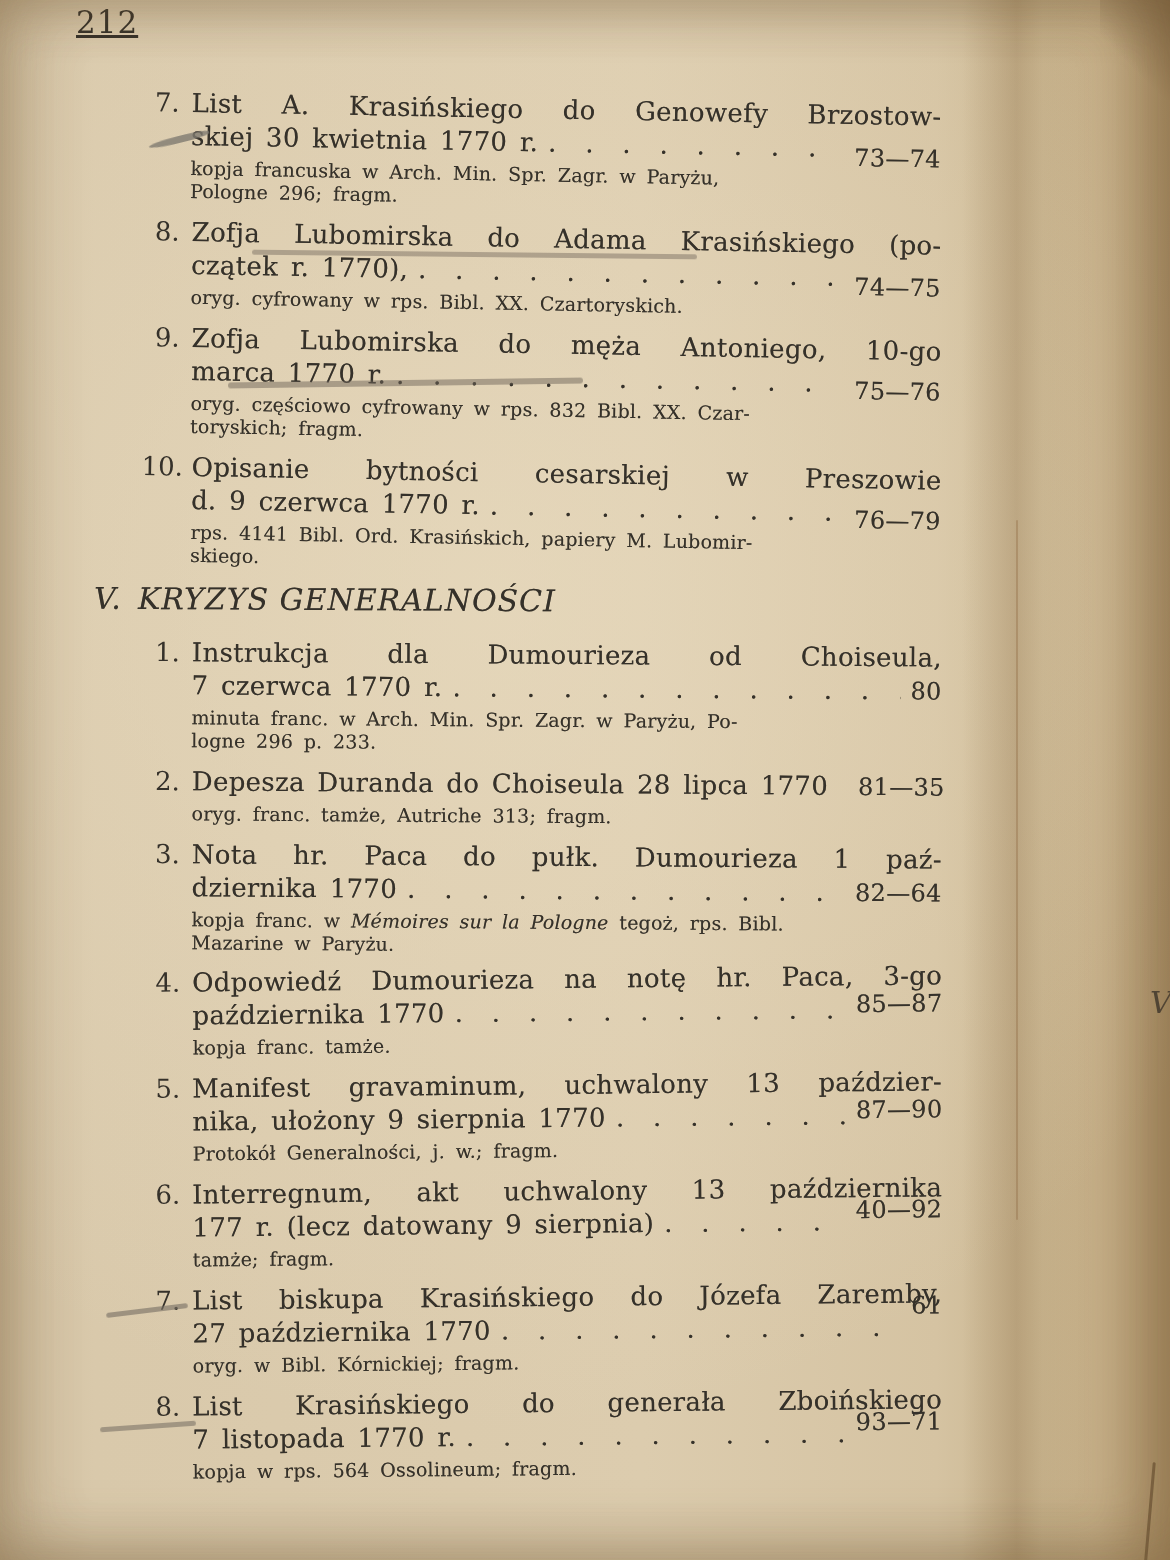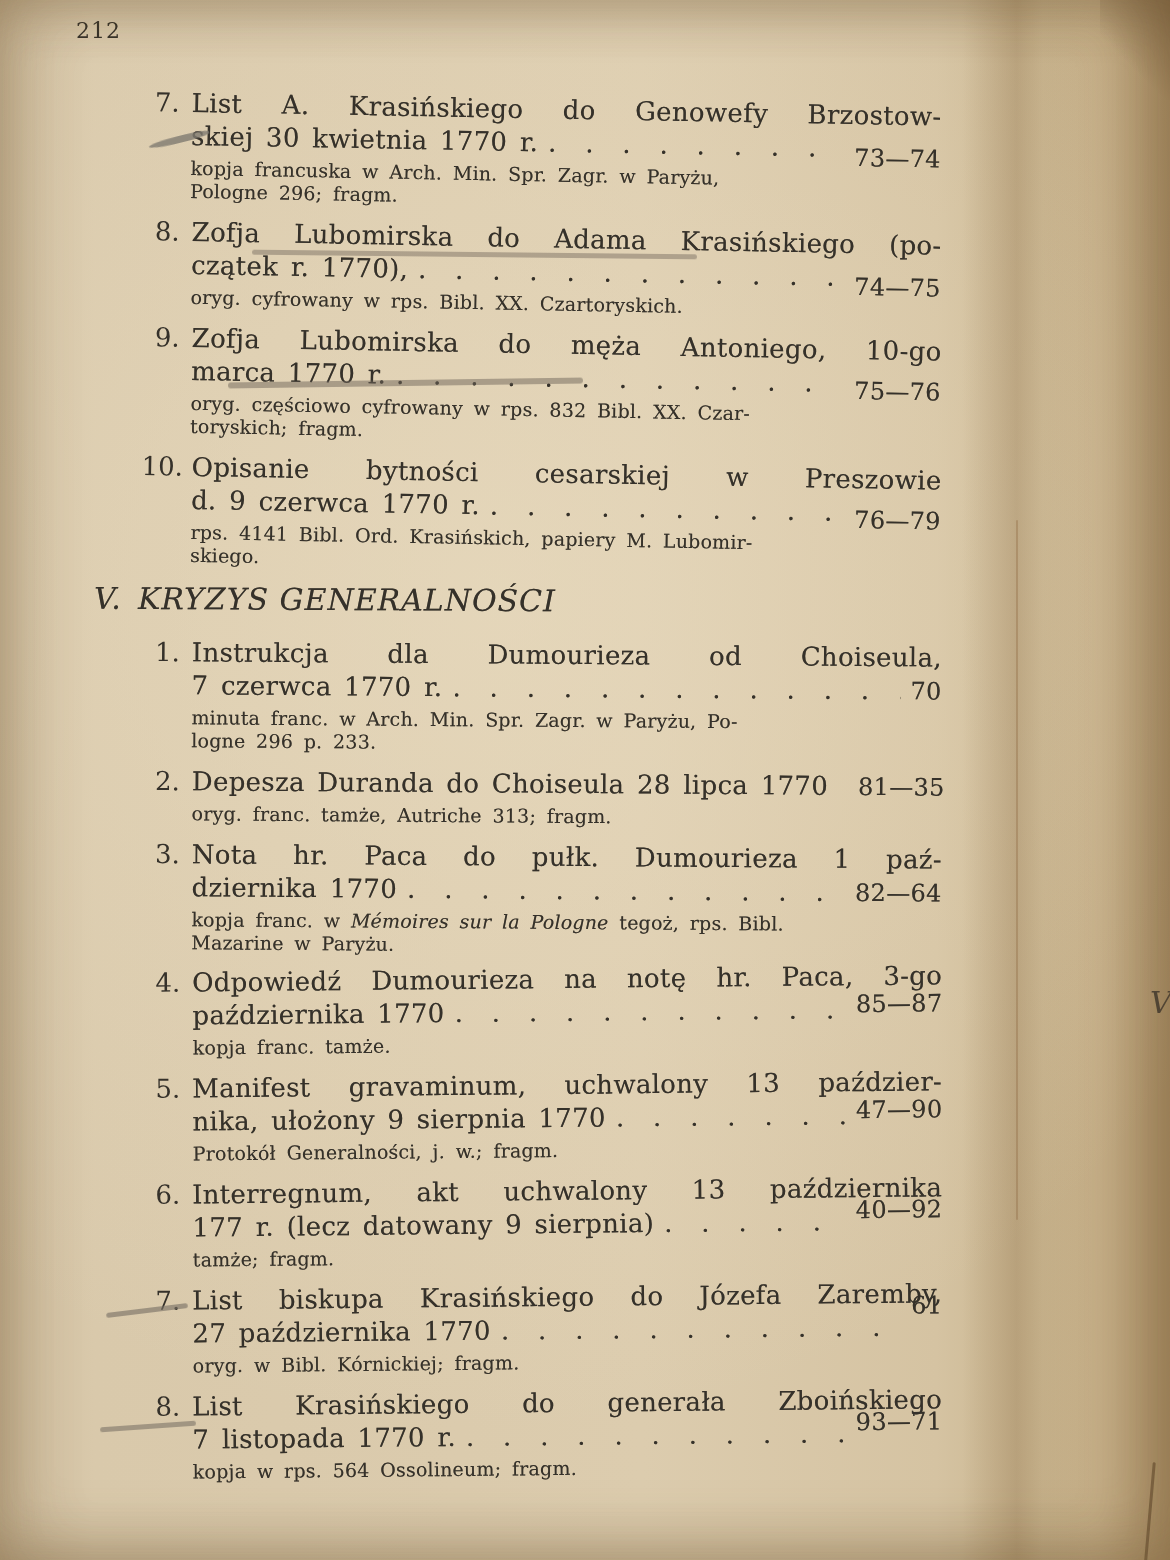--- a/index.html
+++ b/index.html
@@ -20,21 +20,21 @@
       inset 0 -26px 55px rgba(115,88,52,.18);
   }
   .crease{
     position:absolute;left:962px;top:0;width:130px;height:1560px;pointer-events:none;
     background:linear-gradient(90deg, rgba(0,0,0,0) 0%, rgba(128,96,58,.26) 42%, rgba(150,122,84,.10) 62%, rgba(0,0,0,0) 100%);
   }
   .crack-a{position:absolute;left:1016px;top:520px;width:2px;height:700px;background:rgba(145,108,68,.38);border-radius:2px;}
   .crack-b{position:absolute;left:1148px;top:1462px;width:3px;height:110px;background:rgba(70,48,26,.5);transform:rotate(5deg);border-radius:2px;}
   .corner-tr{position:absolute;right:0;top:0;width:70px;height:100px;background:linear-gradient(225deg, rgba(88,64,38,.45), rgba(0,0,0,0) 62%);}
 
-  .pgnum{position:absolute;left:76px;top:18px;font-size:22px;letter-spacing:1px;}
+  .pgnum{position:absolute;left:76px;top:4px;font-size:31px;letter-spacing:1px;text-decoration:underline;}
 
   .content{position:absolute;left:142px;top:86px;width:800px;}
   .entry{display:flex;margin-bottom:13px;transform-origin:left top;}
   .warp-a{transform:rotate(1.05deg);}
   .warp-b{transform:rotate(0.4deg);}
   .warp-c{transform:rotate(-0.55deg);}
   .num{width:50px;flex:0 0 50px;text-align:right;padding-right:12px;font-size:26px;line-height:33px;box-sizing:border-box;}
   .ebody{flex:1;min-width:0;}
   .tl1{font-size:26px;line-height:33px;letter-spacing:.3px;word-spacing:4px;text-align:justify;text-align-last:justify;text-shadow:0 0 .6px rgba(53,47,38,.55);}
   .tl2{display:flex;align-items:baseline;font-size:26px;line-height:33px;letter-spacing:.3px;word-spacing:4px;text-shadow:0 0 .6px rgba(53,47,38,.55);}
@@ -133,21 +133,21 @@
       <span>KRYZYS GENERALNOŚCI</span>
     </div>
 
     <div class="entry warp-b">
       <div class="num">1.</div>
       <div class="ebody">
         <div class="tl1">Instrukcja dla Dumourieza od Choiseula,</div>
         <div class="tl2">
           <span class="t2">7 czerwca 1770 r.</span>
           <span class="dots">. . . . . . . . . . . . . . .</span>
-          <span class="pages">70</span>
+          <span class="pages">80</span>
         </div>
         <div class="note"><span>minuta franc. w Arch. Min. Spr. Zagr. w Paryżu, Po-
 logne 296 p. 233.</span><span class="it"></span><span></span></div>
       </div>
     </div>
 
     <div class="entry warp-b">
       <div class="num">2.</div>
       <div class="ebody">
         <div class="tl2">
@@ -186,21 +186,21 @@
       </div>
     </div>
 
     <div class="entry warp-c">
       <div class="num">5.</div>
       <div class="ebody">
         <div class="tl1">Manifest gravaminum, uchwalony 13 paździer-</div>
         <div class="tl2">
           <span class="t2">nika, ułożony 9 sierpnia 1770</span>
           <span class="dots">. . . . . . . .</span>
-          <span class="pages pg-u1">47—90</span>
+          <span class="pages pg-u1">87—90</span>
         </div>
         <div class="note"><span>Protokół Generalności, j. w.; fragm.</span><span class="it"></span><span></span></div>
       </div>
     </div>
 
     <div class="entry warp-c">
       <div class="num">6.</div>
       <div class="ebody">
         <div class="tl1">Interregnum, akt uchwalony 13 października</div>
         <div class="tl2">

